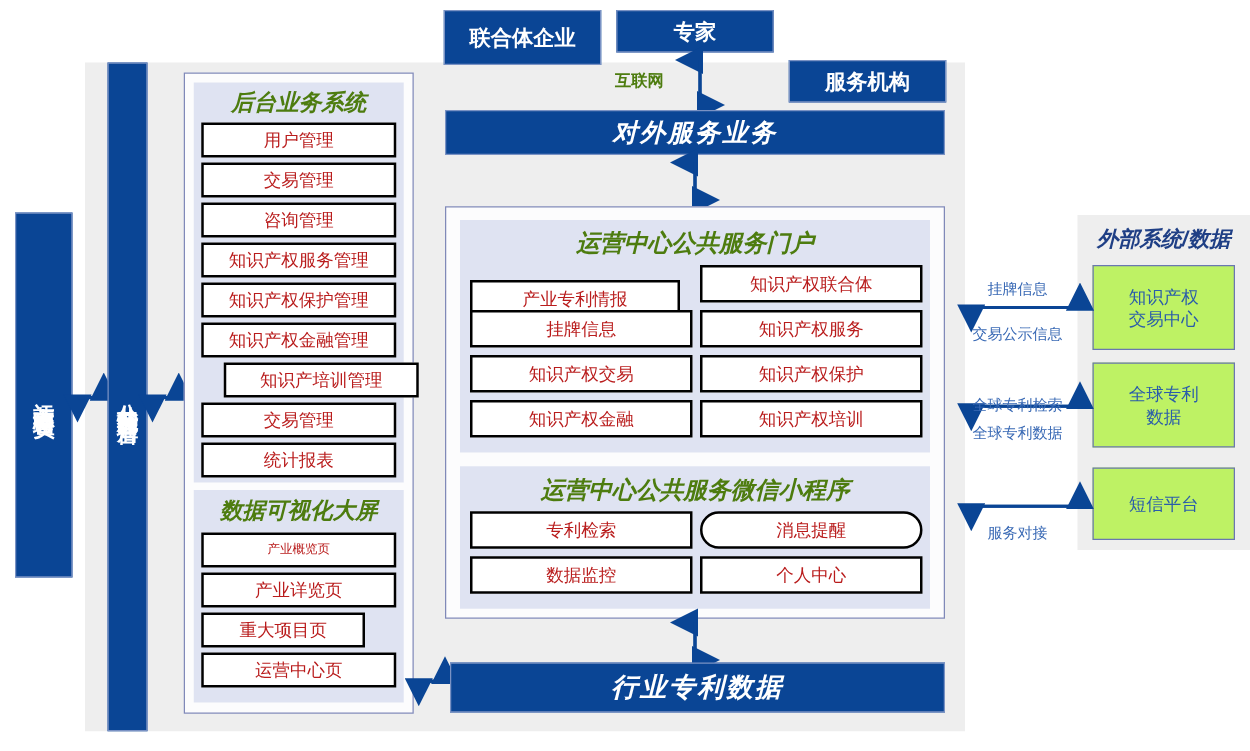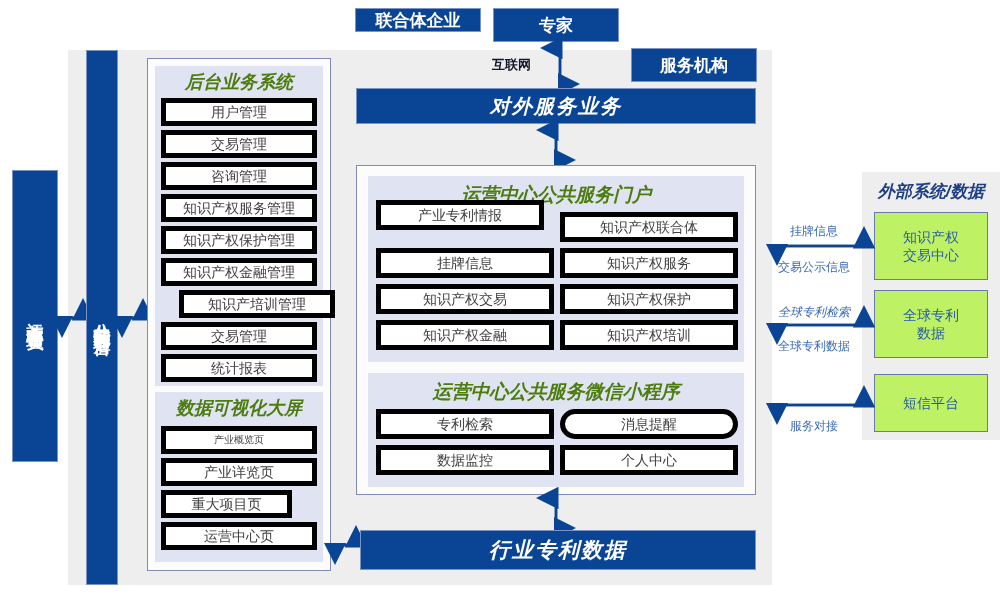--- a/index.html
+++ b/index.html
@@ -18,46 +18,46 @@
   }
   .bluebar.vert{writing-mode:vertical-rl;text-orientation:upright;letter-spacing:2px;}
 
   
   .greypanel{background:#eeeeee;}
   .whitepanel{background:#fcfcfd;border:1px solid #8089b8;}
   .lavender{background:#dfe3f2;}
 
   
   .cell{
-    background:#ffffff;border:5px solid #000000;
-    display:flex;align-items:center;justify-content:center;
-    color:#404040;line-height:1.15;
+    background:#ffffff;border:2px solid #000000;
+    display:flex;align-items:center;justify-content:center;
+    color:#b91c1c;line-height:1.15;
   }
   .grouptitle{
     display:flex;align-items:center;justify-content:center;
     font-weight:bold;font-style:italic;color:#4d7c0f;
   }
   .extbox{
     background:#bef264;border:1px solid #6a77b0;
     display:flex;align-items:center;justify-content:center;
     color:#2a5caa;text-align:center;line-height:1.3;
   }
   .extitle{font-weight:bold;font-style:italic;color:#1f3f85;}
 
-  .lbl{color:#0f172a;font-weight:bold;white-space:nowrap;}
+  .lbl{color:#4d7c0f;font-weight:bold;white-space:nowrap;}
   .lbl-thin{color:#3a6ab5;white-space:nowrap;}
 
   svg{display:block;overflow:visible;}
 </style>
 </head>
 <body>
 
 <div class="abs greypanel" style="left:68px;top:50px;width:704px;height:535px;"></div>
 
-<div class="abs bluebar" style="left:355px;top:8px;width:126px;height:24px;font-size:17px;">
+<div class="abs bluebar" style="left:355px;top:8px;width:126px;height:44px;font-size:17px;">
   <span>联合体企业</span>
 </div>
 <div class="abs bluebar" style="left:493px;top:8px;width:126px;height:34px;font-size:17px;">
   <span>专家</span>
 </div>
 <div class="abs bluebar" style="left:631px;top:8px;width:126px;height:34px;font-size:17px;margin-top:40px;">
   <span>服务机构</span>
 </div>
 
 <div class="abs" style="left:540px;top:44px;width:40px;height:44px;">
@@ -168,21 +168,21 @@
     <line x1="25" y1="14" x2="4" y2="14" stroke="#0a4595" stroke-width="2.5" marker-end="url(#arrL)"></line>
     <line x1="4" y1="14" x2="25" y2="14" stroke="#0a4595" stroke-width="2.5" marker-end="url(#arrL)"></line>
   </svg>
 </div>
 
 <div class="abs whitepanel" style="left:356px;top:165px;width:400px;height:330px;"></div>
 
 <div class="abs lavender" style="left:368px;top:176px;width:376px;height:186px;"></div>
 <div class="abs grouptitle" style="left:368px;top:180px;width:376px;height:30px;font-size:19px;">运营中心公共服务门户</div>
 
-<div class="abs cell" style="left:376px;top:200px;width:168px;height:30px;font-size:14px;">
+<div class="abs cell" style="left:376px;top:224px;width:168px;height:30px;font-size:14px;">
     <span>产业专利情报</span>
   </div>
 <div class="abs cell" style="left:560px;top:212px;width:178px;height:30px;font-size:14px;">
     <span>知识产权联合体</span>
   </div>
 <div class="abs cell" style="left:376px;top:248px;width:178px;height:30px;font-size:14px;">
     <span>挂牌信息</span>
   </div>
 <div class="abs cell" style="left:560px;top:248px;width:178px;height:30px;font-size:14px;">
     <span>知识产权服务</span>
@@ -250,21 +250,21 @@
 </div>
 <div class="abs lbl-thin" style="left:790px;top:223px;font-size:12px;">挂牌信息</div>
 <div class="abs lbl-thin" style="left:778px;top:259px;font-size:12px;">交易公示信息</div>
 
 <div class="abs" style="left:772px;top:311px;width:96px;height:28px;">
   <svg width="96" height="28" viewBox="0 0 96 28">
     <line x1="92" y1="14" x2="5" y2="14" stroke="#0a4595" stroke-width="2.5" marker-end="url(#arrL)"></line>
     <line x1="5" y1="14" x2="92" y2="14" stroke="#0a4595" stroke-width="2.5" marker-end="url(#arrL)"></line>
   </svg>
 </div>
-<div class="abs lbl-thin" style="left:778px;top:304px;font-size:12px;font-style:italic;">全球专利检索</div>
+<div class="abs lbl-thin" style="left:778px;top:316px;font-size:12px;">全球专利检索</div>
 <div class="abs lbl-thin" style="left:778px;top:338px;font-size:12px;">全球专利数据</div>
 
 <div class="abs" style="left:772px;top:391px;width:96px;height:28px;">
   <svg width="96" height="28" viewBox="0 0 96 28">
     <line x1="92" y1="14" x2="5" y2="14" stroke="#0a4595" stroke-width="2.5" marker-end="url(#arrL)"></line>
     <line x1="5" y1="14" x2="92" y2="14" stroke="#0a4595" stroke-width="2.5" marker-end="url(#arrL)"></line>
   </svg>
 </div>
 <div class="abs lbl-thin" style="left:790px;top:418px;font-size:12px;">服务对接</div>
 

